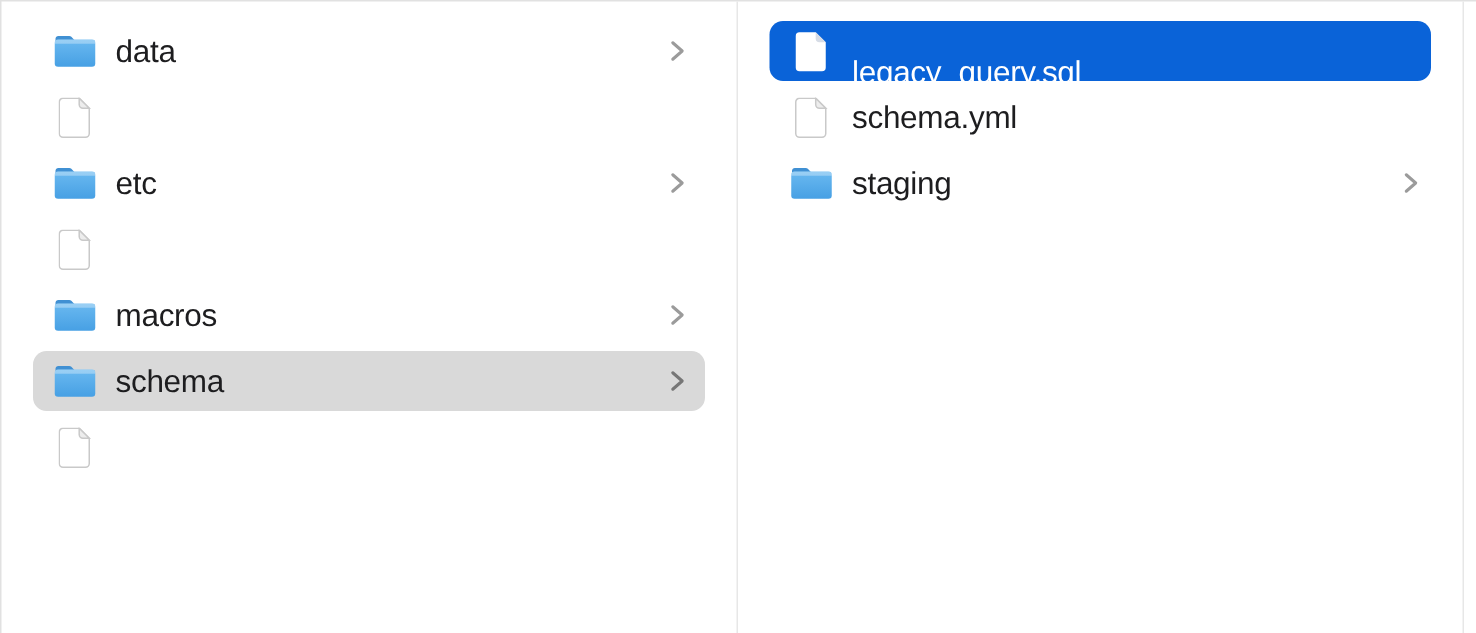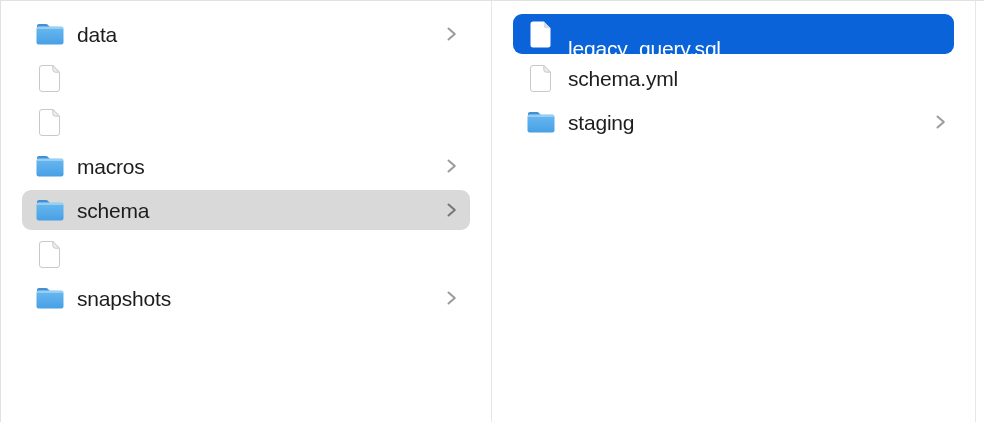--- a/index.html
+++ b/index.html
@@ -134,20 +134,37 @@
     <span class="icon icon-file">
       <svg width="22" height="27" viewBox="0 0 22 27">
         <path class="file-body" d="M3 0.5 h10.8 L20.5 7.2 V24 a2.5 2.5 0 0 1 -2.5 2.5 H3 A2.5 2.5 0 0 1 0.5 24 V3 A2.5 2.5 0 0 1 3 0.5 Z"></path>
         <path class="file-fold" d="M13.8 0.5 V4.7 A2.5 2.5 0 0 0 16.3 7.2 h4.2 Z"></path>
       </svg>
     </span>
 
   </div>
       <div class="row">
 
+    <span class="icon icon-folder">
+      <svg width="28" height="22" viewBox="0 0 28 22">
+        <path class="folder-tab" d="M1 6 V2.9 C1 1.85 1.85 1 2.9 1 h7.3 c0.5 0 1 0.2 1.35 0.57 L13.9 4 H27 v2 Z"></path>
+        <rect class="folder-body" x="0.5" y="3.4" width="27" height="18.1" rx="2.2"></rect>
+        <path class="folder-shine" d="M2.7 3.4 h22.6 a2.2 2.2 0 0 1 2.2 2.2 v0.5 H0.5 v-0.5 a2.2 2.2 0 0 1 2.2 -2.2 Z"></path>
+      </svg>
+    </span>
+
+    <span class="label">etc</span>
+    <span class="chevron">
+      <svg width="11" height="16" viewBox="0 0 11 16">
+        <path d="M2.5 2.5 L8.8 8 L2.5 13.5" fill="none" stroke-width="2" stroke-linecap="round" stroke-linejoin="round"></path>
+      </svg>
+    </span>
+  </div>
+      <div class="row">
+
     <span class="icon icon-file">
       <svg width="22" height="27" viewBox="0 0 22 27">
         <path class="file-body" d="M3 0.5 h10.8 L20.5 7.2 V24 a2.5 2.5 0 0 1 -2.5 2.5 H3 A2.5 2.5 0 0 1 0.5 24 V3 A2.5 2.5 0 0 1 3 0.5 Z"></path>
         <path class="file-fold" d="M13.8 0.5 V4.7 A2.5 2.5 0 0 0 16.3 7.2 h4.2 Z"></path>
       </svg>
     </span>
 
   </div>
       <div class="row">
 
@@ -185,37 +202,20 @@
   </div>
       <div class="row">
 
     <span class="icon icon-file">
       <svg width="22" height="27" viewBox="0 0 22 27">
         <path class="file-body" d="M3 0.5 h10.8 L20.5 7.2 V24 a2.5 2.5 0 0 1 -2.5 2.5 H3 A2.5 2.5 0 0 1 0.5 24 V3 A2.5 2.5 0 0 1 3 0.5 Z"></path>
         <path class="file-fold" d="M13.8 0.5 V4.7 A2.5 2.5 0 0 0 16.3 7.2 h4.2 Z"></path>
       </svg>
     </span>
 
-  </div>
-      <div class="row">
-
-    <span class="icon icon-folder">
-      <svg width="28" height="22" viewBox="0 0 28 22">
-        <path class="folder-tab" d="M1 6 V2.9 C1 1.85 1.85 1 2.9 1 h7.3 c0.5 0 1 0.2 1.35 0.57 L13.9 4 H27 v2 Z"></path>
-        <rect class="folder-body" x="0.5" y="3.4" width="27" height="18.1" rx="2.2"></rect>
-        <path class="folder-shine" d="M2.7 3.4 h22.6 a2.2 2.2 0 0 1 2.2 2.2 v0.5 H0.5 v-0.5 a2.2 2.2 0 0 1 2.2 -2.2 Z"></path>
-      </svg>
-    </span>
-
-    <span class="label">snapshots</span>
-    <span class="chevron">
-      <svg width="11" height="16" viewBox="0 0 11 16">
-        <path d="M2.5 2.5 L8.8 8 L2.5 13.5" fill="none" stroke-width="2" stroke-linecap="round" stroke-linejoin="round"></path>
-      </svg>
-    </span>
   </div>
     </div>
   <div class="divider"></div>
   <div class="column col-right">
       <div class="row sel-active">
     <span class="pill"></span>
 
     <span class="icon icon-file">
       <svg width="22" height="27" viewBox="0 0 22 27">
         <path class="file-body" d="M3 0.5 h10.8 L20.5 7.2 V24 a2.5 2.5 0 0 1 -2.5 2.5 H3 A2.5 2.5 0 0 1 0.5 24 V3 A2.5 2.5 0 0 1 3 0.5 Z"></path>

